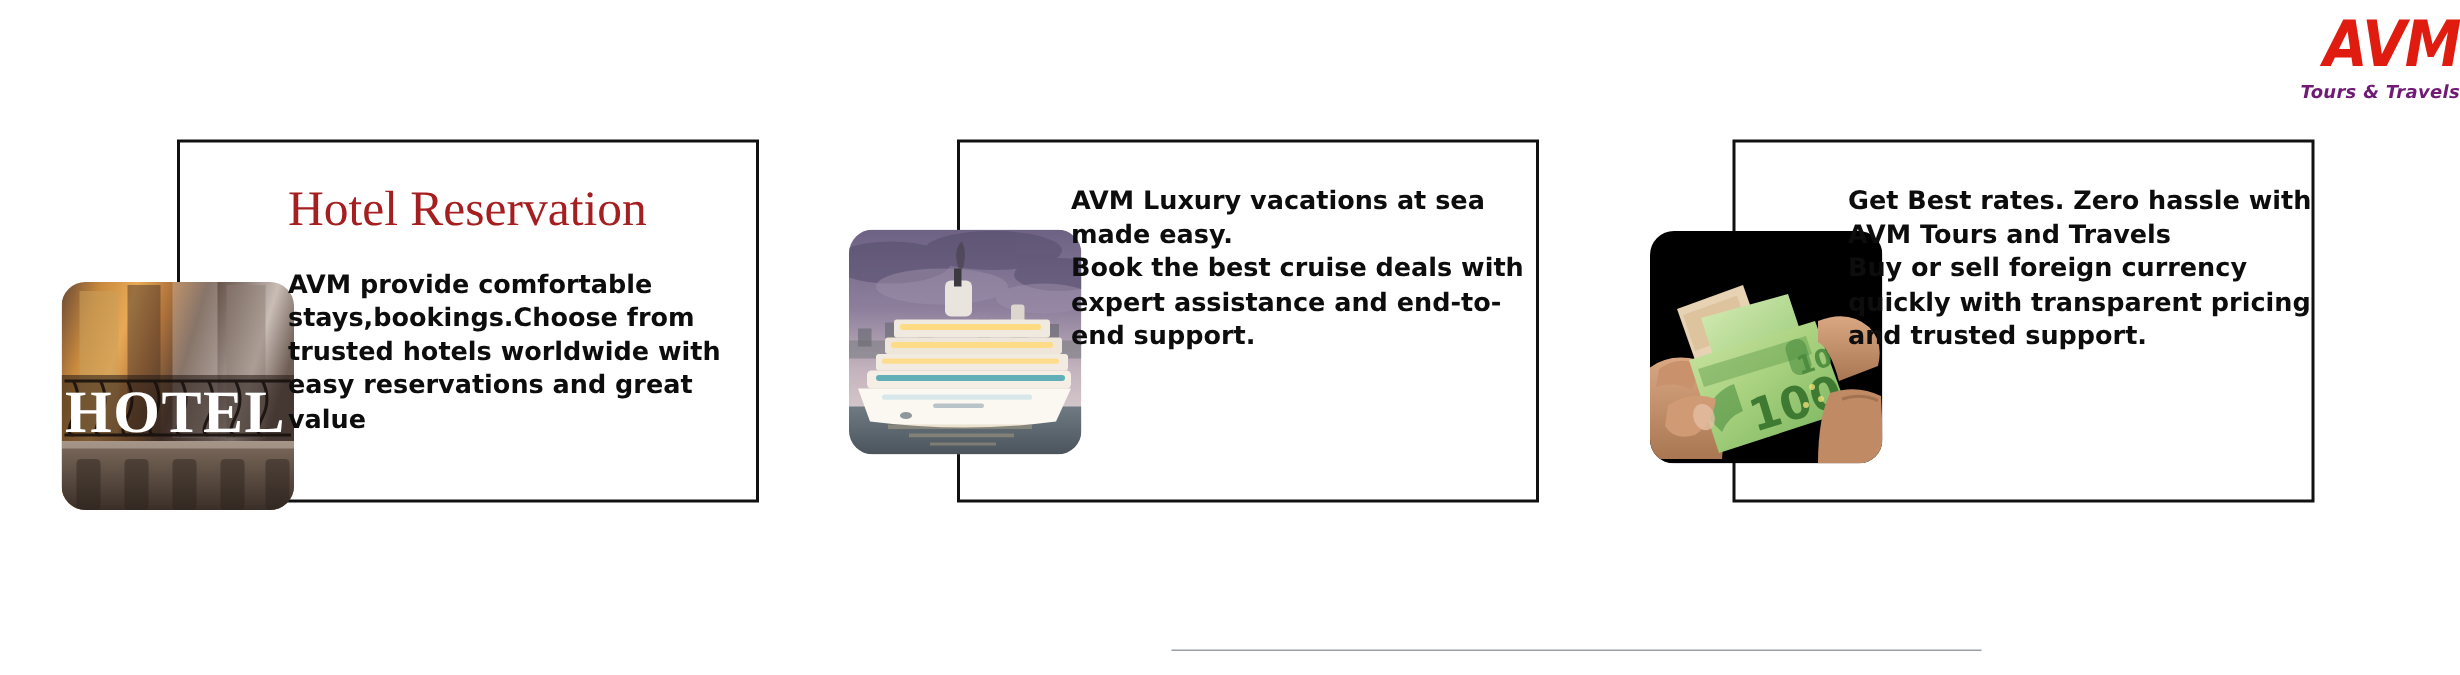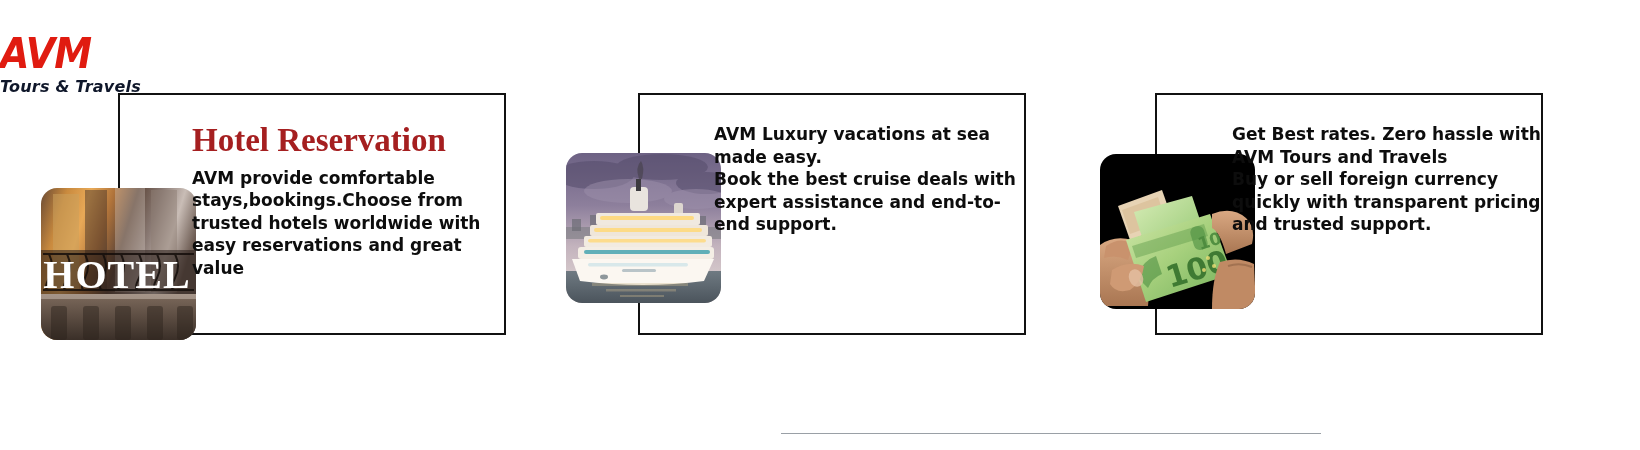--- a/index.html
+++ b/index.html
@@ -14,44 +14,43 @@
     overflow: hidden;
     position: relative;
   }
 
   
   #brand-logo {
     position: absolute;
     left: 0;
     top: 8px;
     width: 1640px;
-    text-align: left;
+    text-align: right;
     line-height: 1;
-    margin-top: 24px;
   }
   #brand-logo .logo-mark {
     display: block;
     font-family: "DejaVu Sans", sans-serif;
     font-weight: bold;
     font-style: italic;
     font-size: 38px;
     letter-spacing: -1px;
     color: #e01b10;
     transform: scaleY(1.12);
     transform-origin: center top;
   }
   #brand-logo .logo-tagline {
     display: block;
     margin-top: 9px;
     font-family: "DejaVu Sans", sans-serif;
     font-weight: bold;
     font-style: italic;
-    font-size: 16px;
+    font-size: 12px;
     letter-spacing: .2px;
-    color: #0f172a;
+    color: #701a75;
   }
 
   
   .service-card {
     position: absolute;
     top: 93px;
     width: 388px;
     height: 242px;
     border: 2px solid #111111;
     box-sizing: border-box;
@@ -66,25 +65,25 @@
     top: 28px;
     right: -2px;
     width: 310px;
   }
   #card-hotel  .card-text { width: 312px; right: 0px;  }
   #card-cruise .card-text { width: 315px; right: -5px; }
   #card-forex  .card-text { width: 315px; right: -6px; }
 
   .card-title {
     font-family: "Liberation Serif", serif;
-    font-weight: bold;
+    font-weight: normal;
     font-size: 33px;
     line-height: 1.08;
     color: #a51f20;
-    margin: 0 0 8px 0;
+    margin: 0 0 20px 0;
     white-space: nowrap;
   }
   .card-body {
     font-family: "DejaVu Sans", sans-serif;
     font-weight: bold;
     font-size: 17px;
     line-height: 1.33;
     color: #0d0d0d;
     margin: 0;
     white-space: pre-line;

